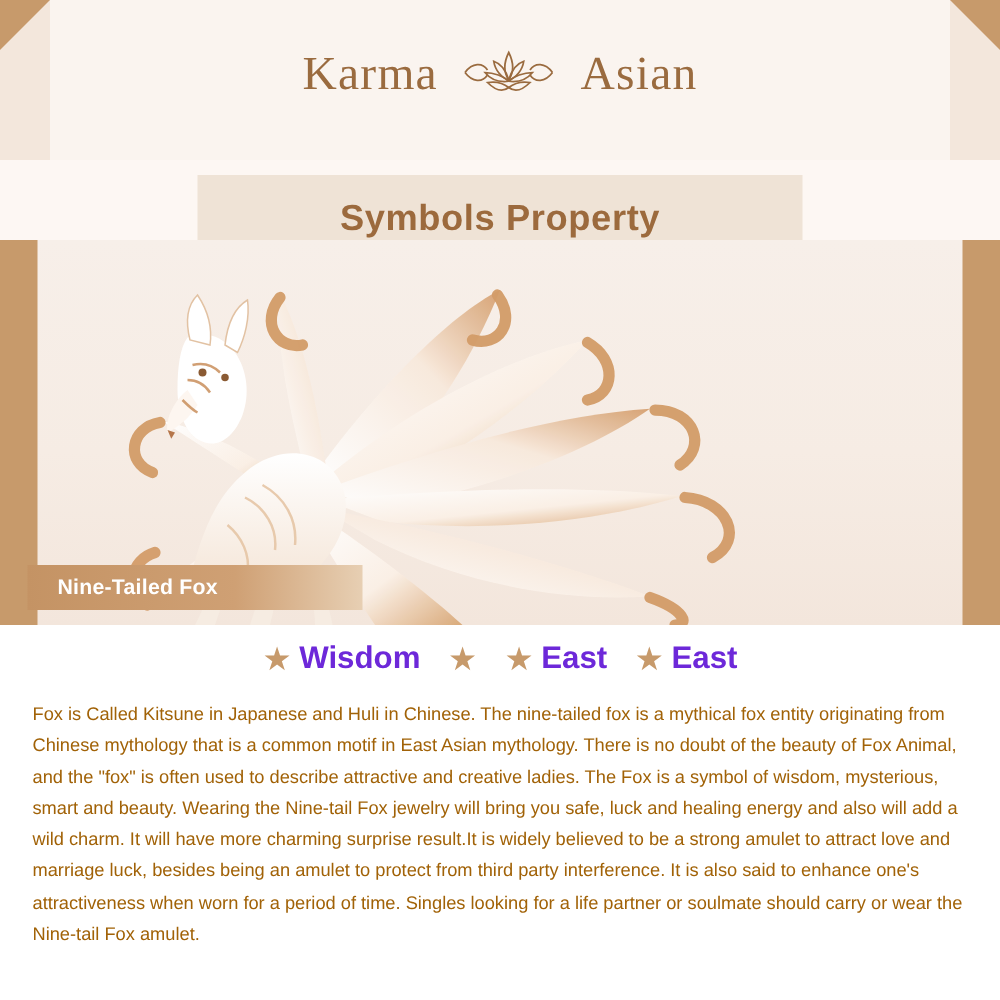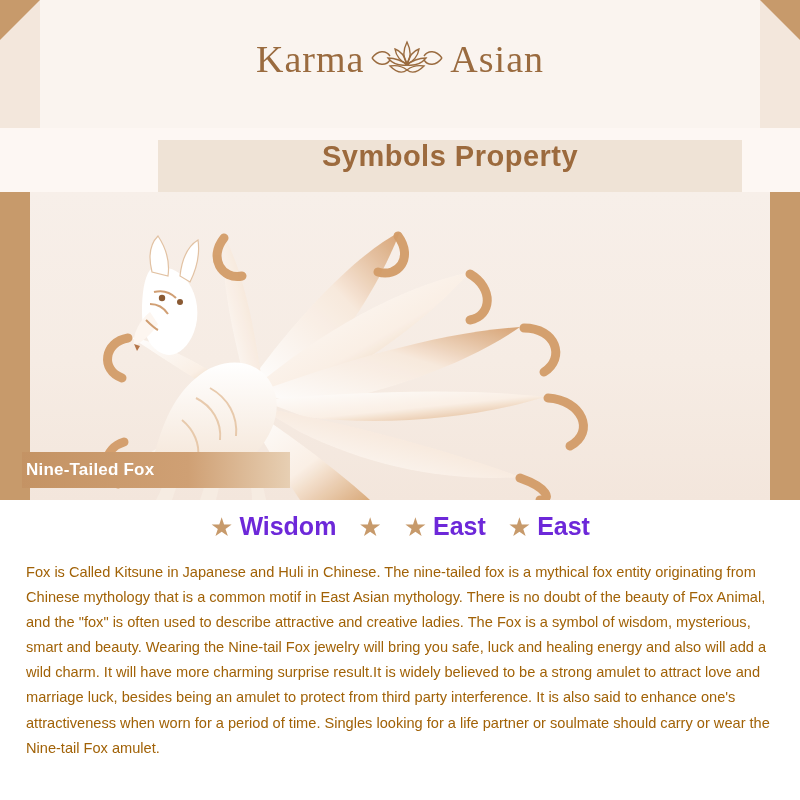--- a/index.html
+++ b/index.html
@@ -39,46 +39,46 @@
   .brand-wrap {
     position: absolute;
     left: 0; top: 36px;
     width: 800px;
     text-align: center;
   }
   .brand-line {
     display: inline-flex;
     align-items: center;
     justify-content: center;
-    gap: 6px;
+    gap: 20px;
   }
   .brand-text {
     font-family: "Liberation Serif", serif;
     font-size: 38px;
     letter-spacing: 1px;
     color: #9a6b3f;
     font-weight: 400;
   }
   .brand-mark {
     position: relative;
     width: 74px;
     height: 46px;
     display: inline-block;
   }
   .brand-mark svg { display: block; }
 
   
   .title-bar {
     position: absolute;
     left: 158px; top: 140px;
-    width: 584px;
+    width: 484px;
     height: 52px;
     background: #efe3d6;
     display: flex;
-    align-items: flex-start;
+    align-items: flex-end;
     justify-content: center;
   }
   .title-text {
     font-size: 29px;
     font-weight: bold;
     color: #9c6a3d;
     letter-spacing: 0.5px;
   }
 
   
@@ -115,21 +115,21 @@
     width: 268px;
     height: 36px;
     background: linear-gradient(90deg, #c49364 0%, #cfa074 62%, #e7cfb3 100%);
     display: flex;
     align-items: center;
   }
   .ribbon-text {
     color: #ffffff;
     font-size: 17px;
     font-weight: bold;
-    margin-left: 4px;
+    margin-left: 24px;
     letter-spacing: 0.2px;
   }
 
   
   .keywords {
     position: absolute;
     left: 0; top: 512px;
     width: 800px;
     display: flex;
     align-items: center;

